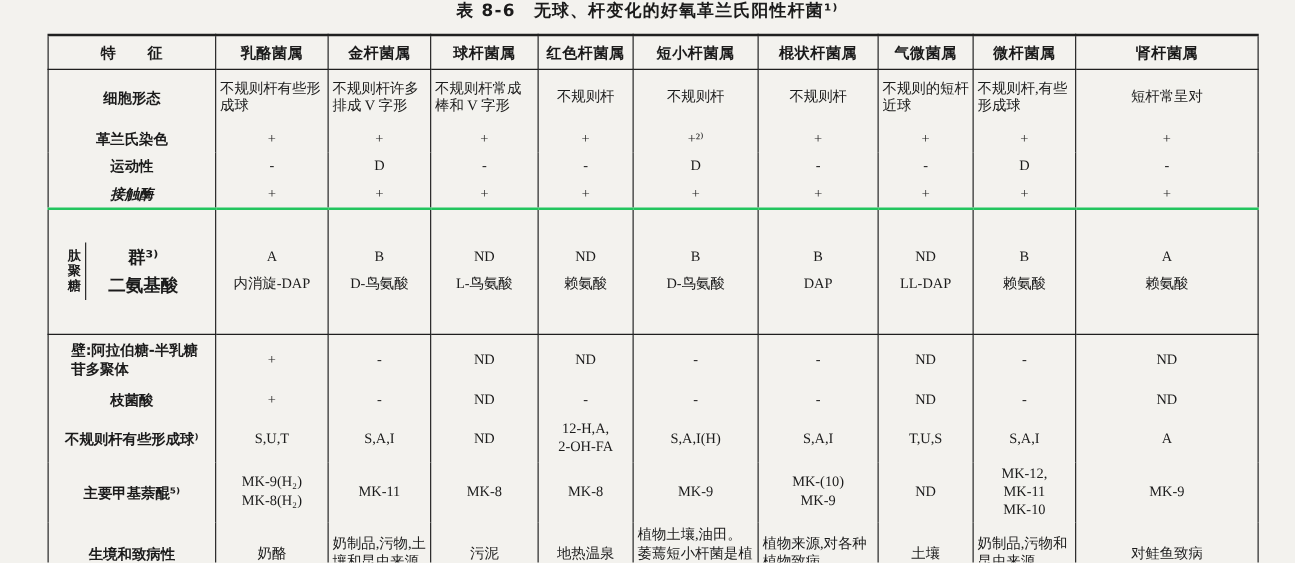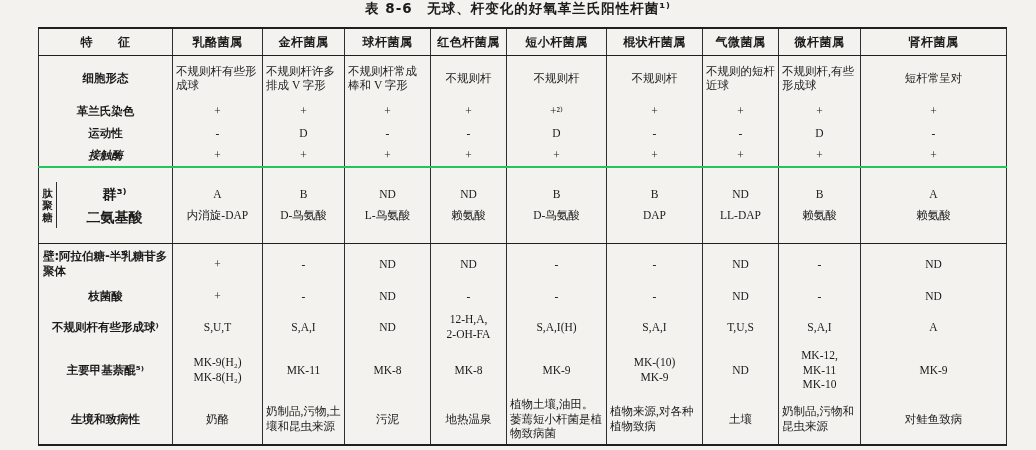--- a/index.html
+++ b/index.html
@@ -33,23 +33,23 @@
   tr.r0 td{height:42px;}
   tr.r1 td,tr.r2 td{height:20px;margin-left:20px;}
   tr.r3 td{height:20px;border-bottom:2px solid #22c55e;font-style:italic;}
   tr.pg td{border-bottom:1.5px solid #1f1f1f;}
   tr.r4 td{height:38px;}
   tr.r5 td{height:22px;}
   tr.r6 td{height:36px;}
   tr.r7 td{height:46px;}
   tr.r8 td{height:48px;}
   td.long{text-align:left;}
-  td.lbl-left{text-align:left;padding-left:4px;}
+  td.lbl-left{text-align:left;padding-left:18px;}
   
-  td.pgcell{padding:0;height:46px;}
+  td.pgcell{padding:12px;height:46px;}
   .pgwrap{display:flex;align-items:stretch;height:46px;}
   .pgstub{
     width:17px;border-right:1px solid #2e2e2e;
     display:flex;align-items:center;justify-content:center;
   }
   .pgstub span{
     display:block;width:12px;word-break:break-all;
     font-size:10.5px;font-weight:bold;line-height:1.15;text-align:center;
   }
   .pglabels{flex:1;display:flex;flex-direction:column;justify-content:space-around;}

